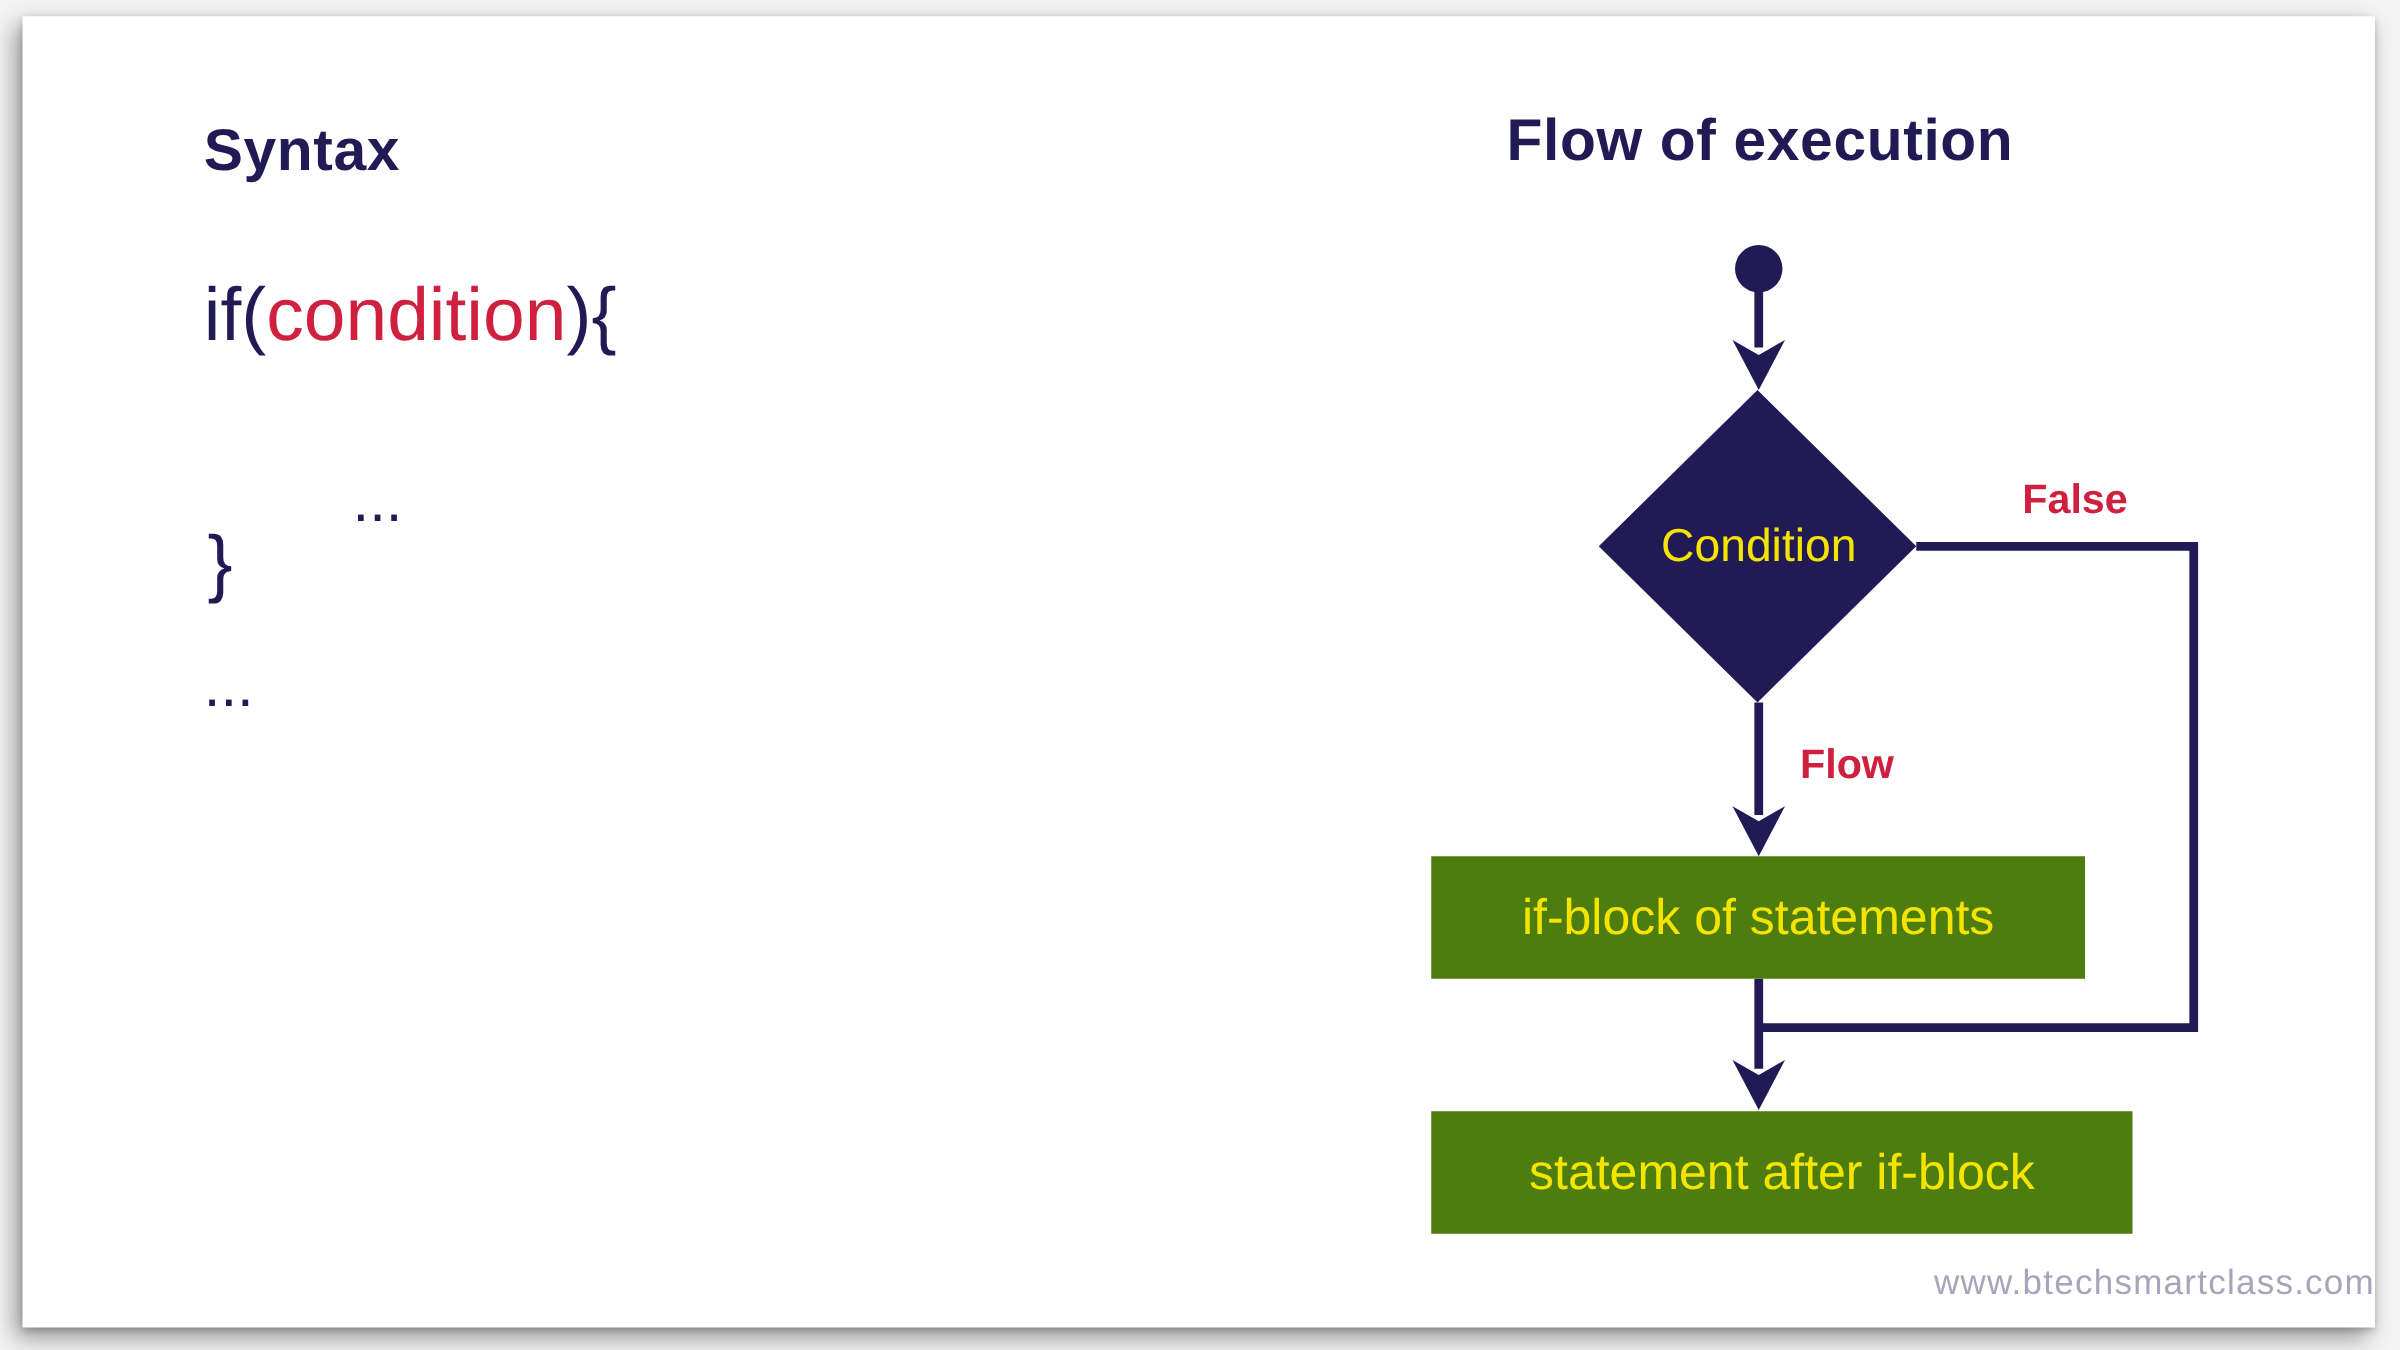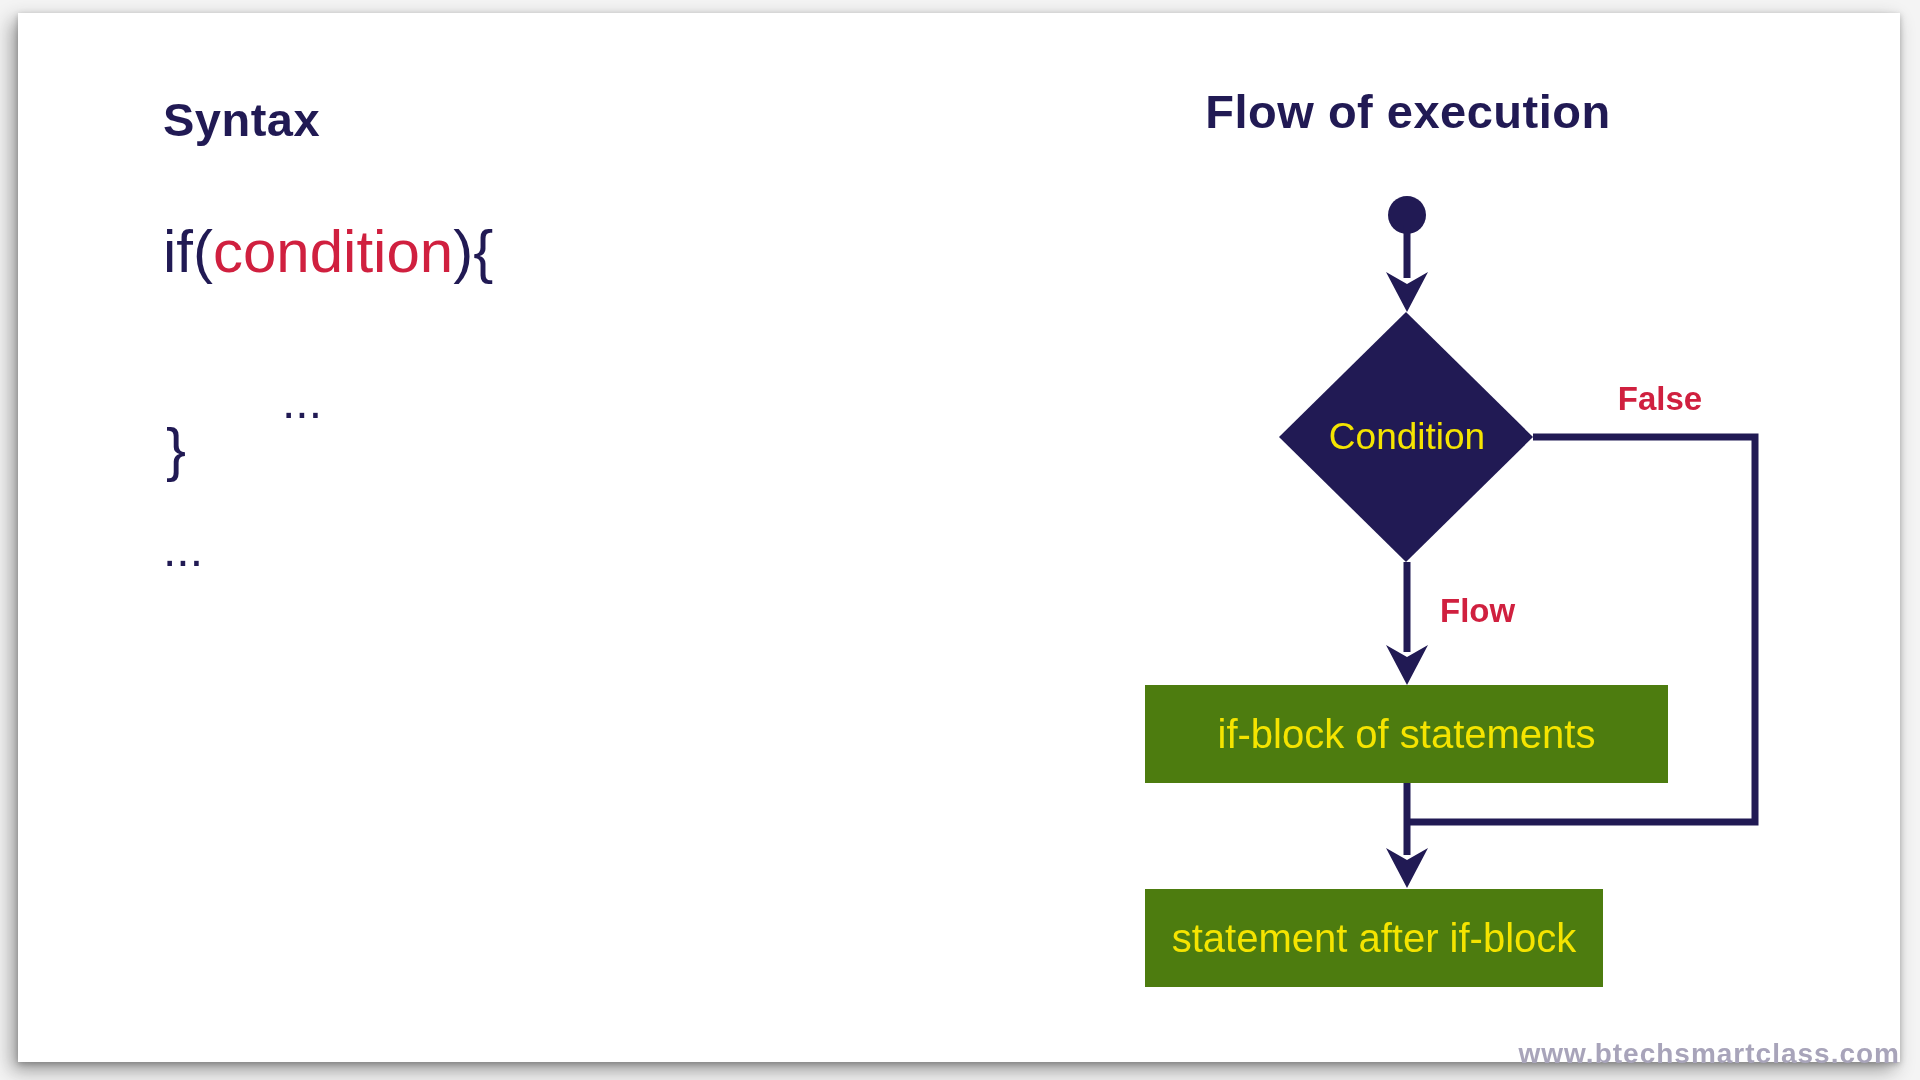--- a/index.html
+++ b/index.html
@@ -22,21 +22,21 @@
   .flow-label{font-size:33px;font-weight:700;color:#d0203f;}
   .flow-box{
     background:#4d7c0f;color:#f5e400;font-size:40px;font-weight:400;
     display:flex;align-items:center;justify-content:center;
   }
   .diamond-label{
     display:flex;align-items:center;justify-content:center;
     color:#f5e400;font-size:37px;font-weight:400;
   }
   .watermark{
-    font-size:28px;font-weight:700;color:#a8a4ba;letter-spacing:1px;margin-top:28px;
+    font-size:28px;font-weight:400;color:#a8a4ba;letter-spacing:1px;
   }
   svg{position:absolute;left:0;top:0;}
 </style>
 </head>
 <body>
 
 <div class="stage">
   <div class="card"></div>
 
   <div class="abs panel-title" style="left:163px;top:92px;">Syntax</div>
@@ -70,16 +70,16 @@
     <line x1="1407" y1="783" x2="1407" y2="855" stroke="#211a54" stroke-width="7"></line>
     <path d="M1407,888 L1386,848 L1407,860 L1428,848 Z" fill="#211a54"></path>
   </svg>
 
   <div class="abs diamond-label" style="left:1279px;top:312px;width:256px;height:250px;">Condition</div>
 
   <div class="abs flow-label" style="left:1585px;top:380px;width:150px;text-align:center;">False</div>
   <div class="abs flow-label" style="left:1440px;top:592px;">Flow</div>
 
   <div class="abs flow-box" style="left:1145px;top:685px;width:523px;height:98px;">if-block of statements</div>
-  <div class="abs flow-box" style="left:1145px;top:889px;width:458px;height:98px;">statement after if-block</div>
+  <div class="abs flow-box" style="left:1145px;top:889px;width:561px;height:98px;">statement after if-block</div>
 
   <div class="abs watermark" style="right:43px;top:1010px;">www.btechsmartclass.com</div>
 </div>
 
 </body></html>

